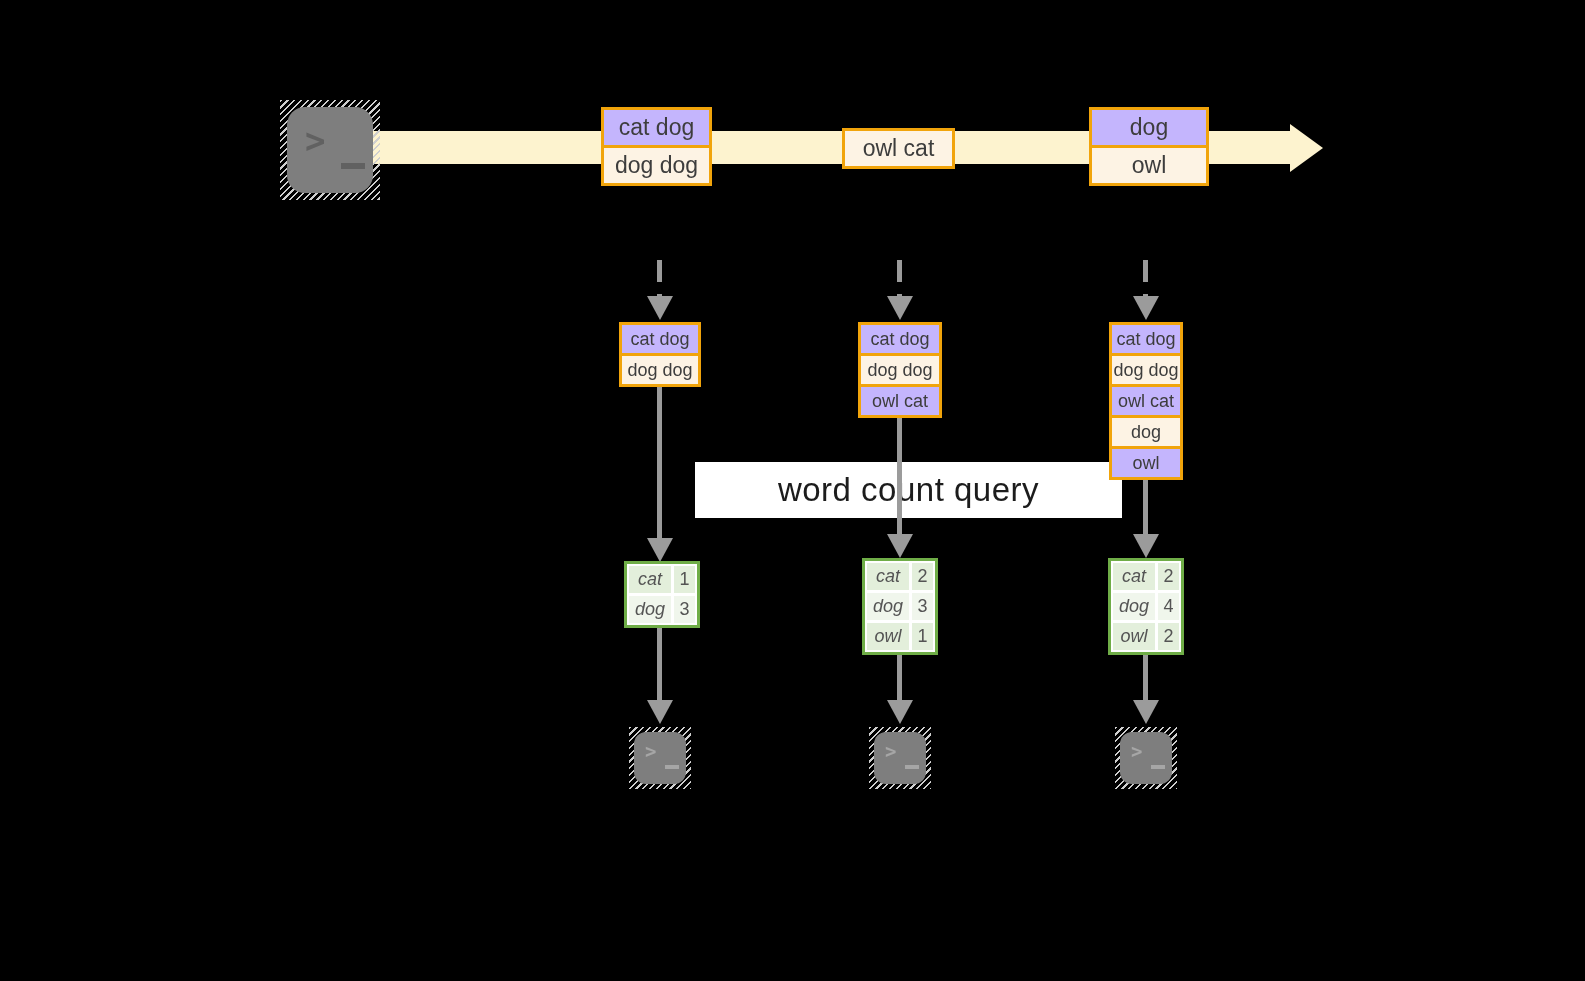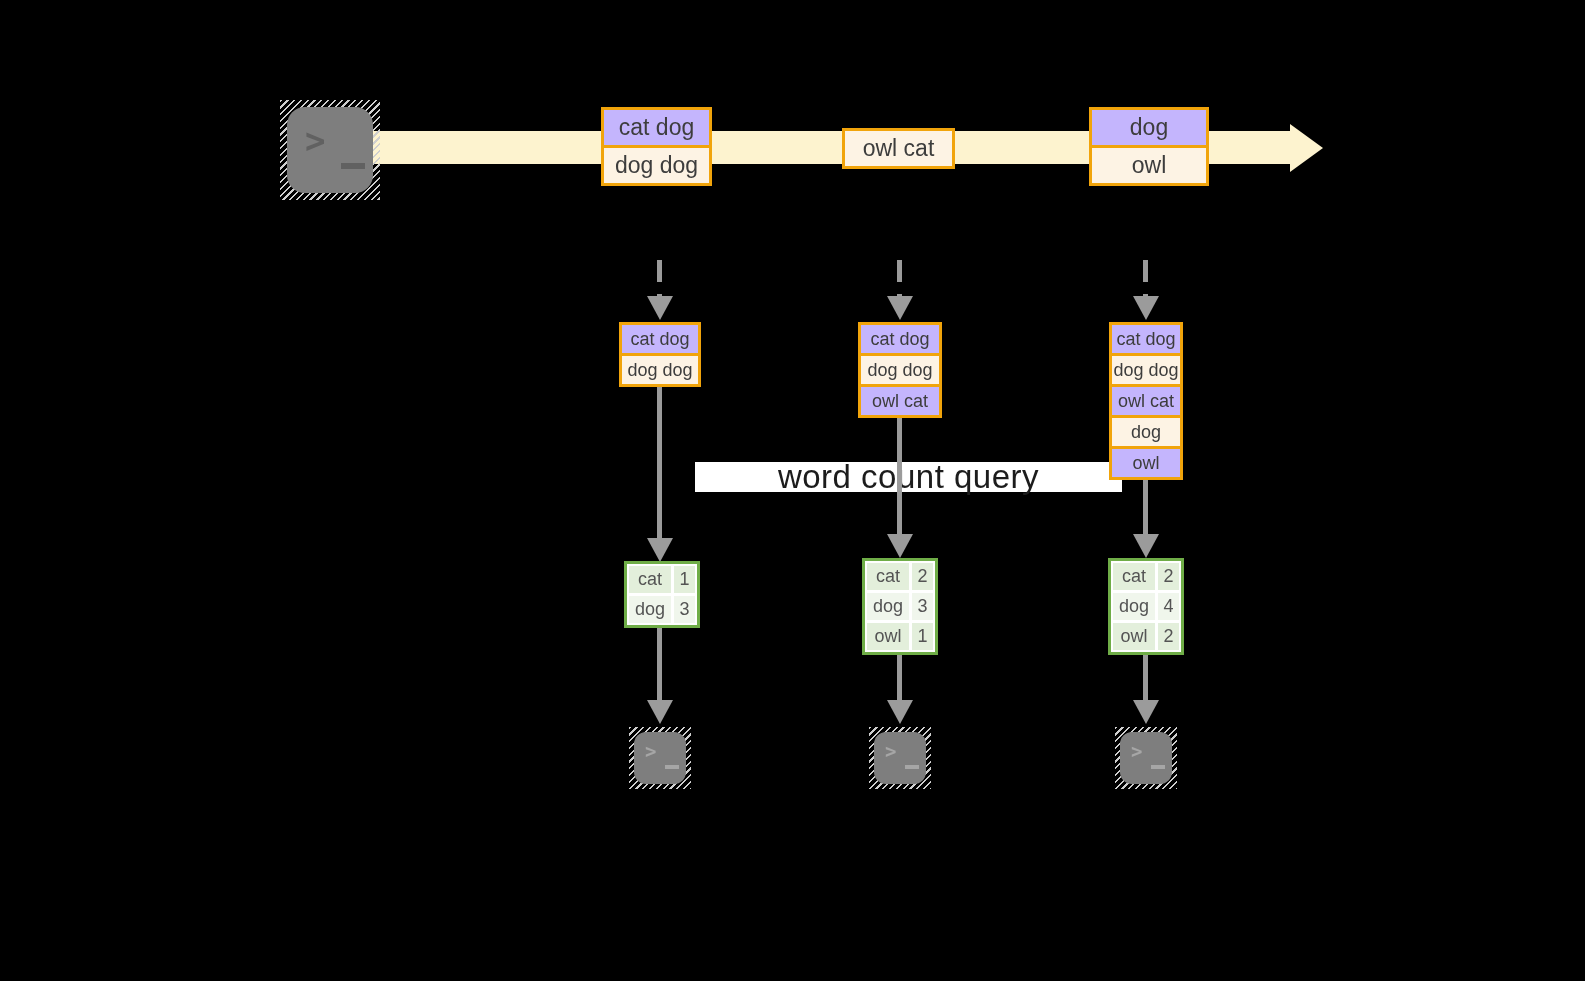--- a/index.html
+++ b/index.html
@@ -26,30 +26,30 @@
 
   
   .vline{position:absolute;width:5px;background:#9b9b9b;z-index:6;}
   .vdash{position:absolute;width:5px;z-index:6;
          background:repeating-linear-gradient(to bottom,#9b9b9b 0 22px,rgba(0,0,0,0) 22px 34px);}
   .ahead{position:absolute;width:0;height:0;z-index:6;
          border-left:13px solid transparent;border-right:13px solid transparent;
          border-top:24px solid #9b9b9b;}
 
   
-  .wlabel{position:absolute;left:695px;top:462px;width:427px;height:30px;background:#fff;
+  .wlabel{position:absolute;left:695px;top:462px;width:427px;height:56px;background:#fff;
           z-index:5;display:flex;align-items:center;justify-content:center;}
   .wlabel span{position:relative;z-index:8;font-size:33px;color:#1c1c1c;letter-spacing:.5px;}
 
   
   .gtable{position:absolute;box-sizing:border-box;border:3px solid #6fad47;background:#fff;
           padding:2px;display:flex;flex-direction:column;gap:3px;z-index:7;}
   .grow{display:flex;gap:3px;}
   .gword{width:42px;height:27px;display:flex;align-items:center;justify-content:center;
-         font-size:18px;color:#545454;}
+         font-size:18px;color:#545454;font-style:italic;}
   .gval{width:21px;height:27px;display:flex;align-items:center;justify-content:center;
         font-size:18px;color:#545454;}
   .row-dark .gword,.row-dark .gval{background:#e3efdb;}
   .row-light .gword,.row-light .gval{background:#f0f6ec;}
 
   
   .term{position:absolute;z-index:4;
         background:repeating-linear-gradient(135deg,#cfcfcf 0 1.6px,rgba(0,0,0,0) 1.6px 4.8px);}
   .term-inner{position:absolute;background:#7e7e7e;}
   .term-big .term-inner{left:7px;top:7px;right:7px;bottom:7px;border-radius:18px;}

